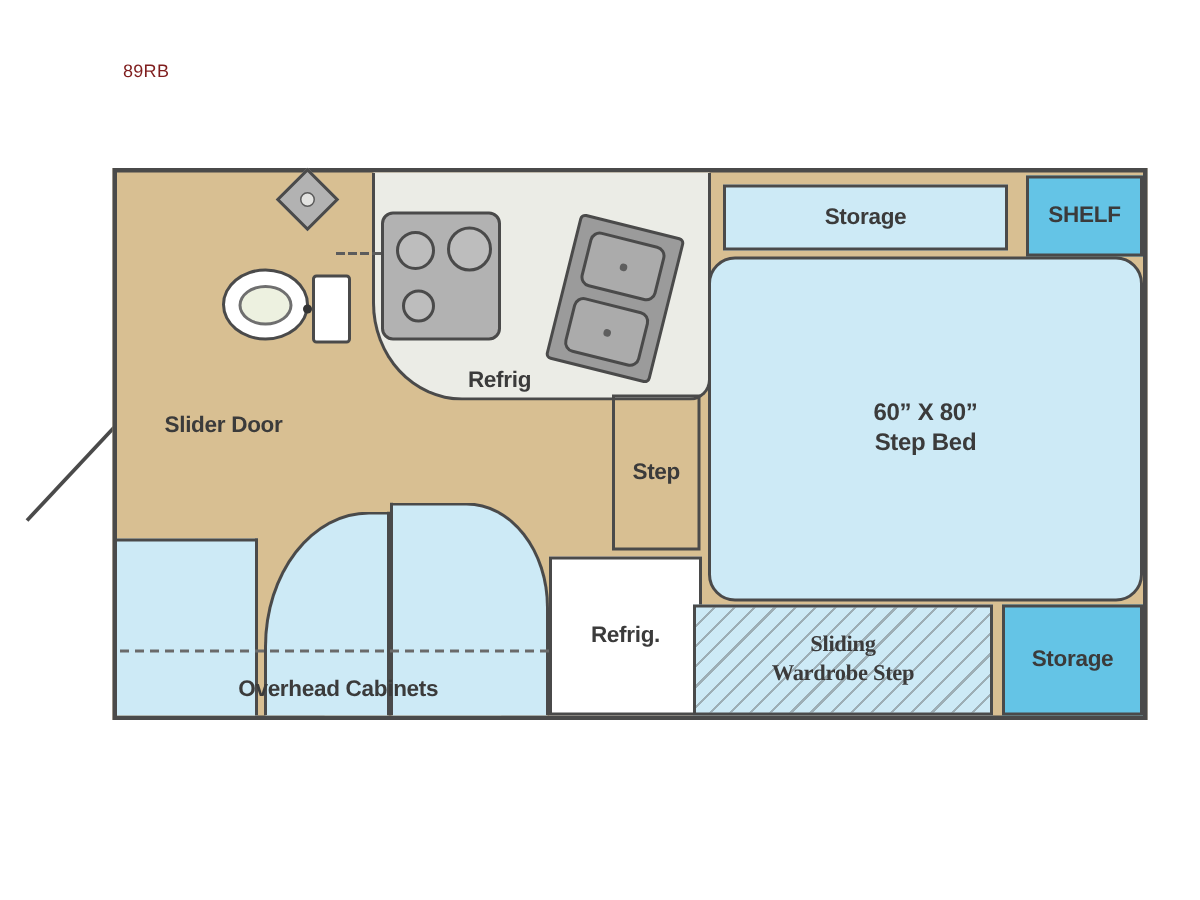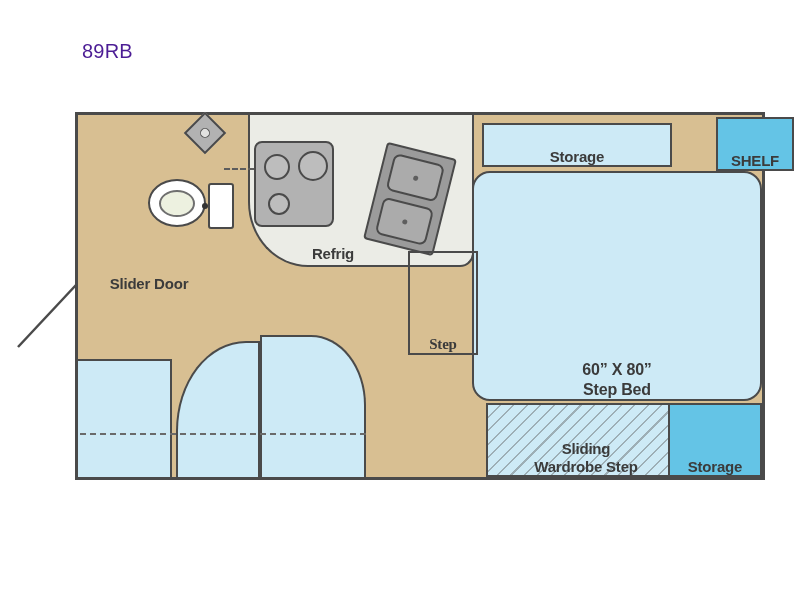--- a/index.html
+++ b/index.html
@@ -3,33 +3,33 @@
 <meta charset="utf-8">
 <style>
   * { margin:0; padding:0; box-sizing:border-box; }
   html,body { width:800px; height:600px; background:#fff; }
   body { font-family:"Liberation Sans", sans-serif; position:relative; overflow:hidden; }
 
   .canvas { position:relative; width:800px; height:600px; background:#fff; }
 
   .title {
     position:absolute; left:82px; top:40px;
-    font-size:20px; color:#4c1d95; letter-spacing:.2px;
+    font-size:12px; color:#7f1d1d; letter-spacing:.2px;
   }
 
   .hitch { position:absolute; left:16px; top:283px; }
 
   .plan {
     position:absolute; left:75px; top:112px; width:690px; height:368px;
     background:var(--floor,#d8bf92);
     border:3px solid var(--outline,#4a4a4a);
   }
 
   .area { position:absolute; border:2px solid var(--outline,#4a4a4a); }
-  .flexc { display:flex; align-items:flex-end; justify-content:center; }
+  .flexc { display:flex; align-items:center; justify-content:center; }
 
   .lbl {
     font-weight:700; color:var(--text,#3b3b3b);
     font-size:15px; letter-spacing:-0.2px; line-height:1.15; text-align:center;
     white-space:nowrap;
   }
   .lbl-stack { display:flex; flex-direction:column; align-items:center; gap:1px; }
 
   
   .bathroom {
@@ -90,33 +90,34 @@
   .bs1 { top:7px; } .bs2 { top:52px; }
   .drain { width:5px; height:5px; border-radius:50%; background:#5e5e5e; }
 
   .dash-door { position:absolute; left:146px; top:53px; width:30px; border-top:2px dashed #5c5c5c; }
 
   .galley-lbl { position:absolute; left:200px; top:130px; width:110px; }
   .slider-lbl { position:absolute; left:16px; top:160px; width:110px; }
 
   
   .storage-top { left:404px; top:8px; width:190px; height:44px; background:var(--area-blue,#cdeaf6); }
-  .shelf { left:606px; top:2px; width:78px; height:54px; background:var(--accent-blue,#64c4e6);margin-left:32px; }
+  .shelf { left:606px; top:2px; width:78px; height:54px; background:var(--accent-blue,#64c4e6); }
   .bed {
     left:394px; top:56px; width:290px; height:230px;
     background:var(--area-blue,#cdeaf6); border-radius:18px;
   }
   .bed .lbl { font-size:16px; }
-  .step { left:330px; top:136px; width:70px; height:104px; background:transparent;font-family:Liberation Serif, serif; }
+  .step { left:330px; top:148px; width:59px; height:104px; background:transparent; }
 
   
   .refrig { left:288px; top:256px; width:102px; height:106px; background:var(--white,#fff); }
   .wardrobe {
-    left:408px; top:288px; width:200px; height:74px;
+    left:384px; top:288px; width:200px; height:74px;
     background:repeating-linear-gradient(135deg, transparent 0 8px, rgba(85,85,85,.40) 8px 9.5px), var(--area-blue,#cdeaf6);
+    font-family:Liberation Serif, serif;
   }
   .storage-bottom { left:590px; top:288px; width:94px; height:74px; background:var(--accent-blue,#64c4e6); }
 
   .cab-left  { left:0;   top:244px; width:94px;  height:118px; background:var(--area-blue,#cdeaf6); border-left:none; border-bottom:none; }
   .cab-mid   { left:98px;  top:226px; width:84px;  height:136px; background:var(--area-blue,#cdeaf6); border-bottom:none; border-top-left-radius:70px 90px; }
   .cab-right { left:182px; top:220px; width:106px; height:142px; background:var(--area-blue,#cdeaf6); border-bottom:none; border-top-right-radius:55px 70px; }
   .dash-line { position:absolute; left:2px; top:318px; width:286px; border-top:2px dashed #6a6a6a; z-index:3; }
   .cab-lbl { position:absolute; left:30px; top:336px; width:235px; z-index:4; }
 </style>
 </head>
@@ -168,29 +169,33 @@
     <div class="area bed flexc">
       <span class="lbl-stack">
         <span class="lbl">60” X 80”</span>
         <span class="lbl">Step Bed</span>
       </span>
     </div>
     <div class="area step flexc">
       <span class="lbl">Step</span>
     </div>
 
+    <div class="area refrig flexc">
+      <span class="lbl">Refrig.</span>
+    </div>
     <div class="area wardrobe flexc">
       <span class="lbl-stack">
         <span class="lbl">Sliding</span>
         <span class="lbl">Wardrobe Step</span>
       </span>
     </div>
     <div class="area storage-bottom flexc">
       <span class="lbl">Storage</span>
     </div>
 
     <div class="area cab-left"></div>
     <div class="area cab-mid"></div>
     <div class="area cab-right"></div>
     <span class="dash-line"></span>
+    <span class="lbl cab-lbl">Overhead Cabinets</span>
 
   </div>
 </div>
 
 </body></html>

